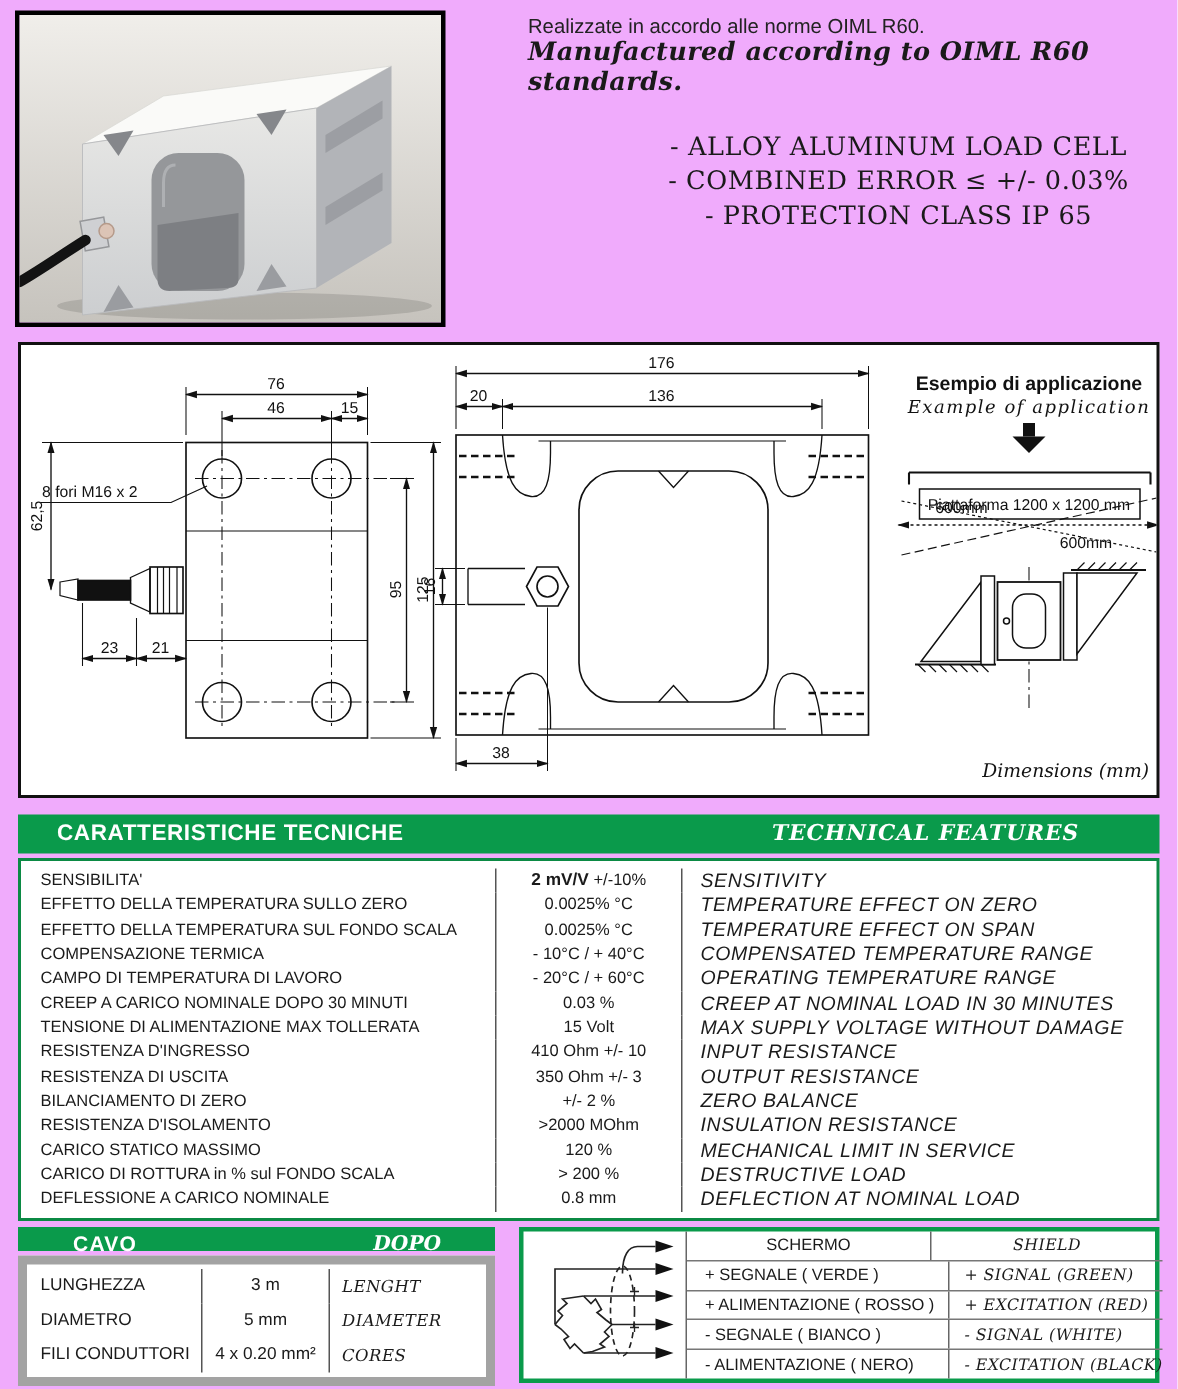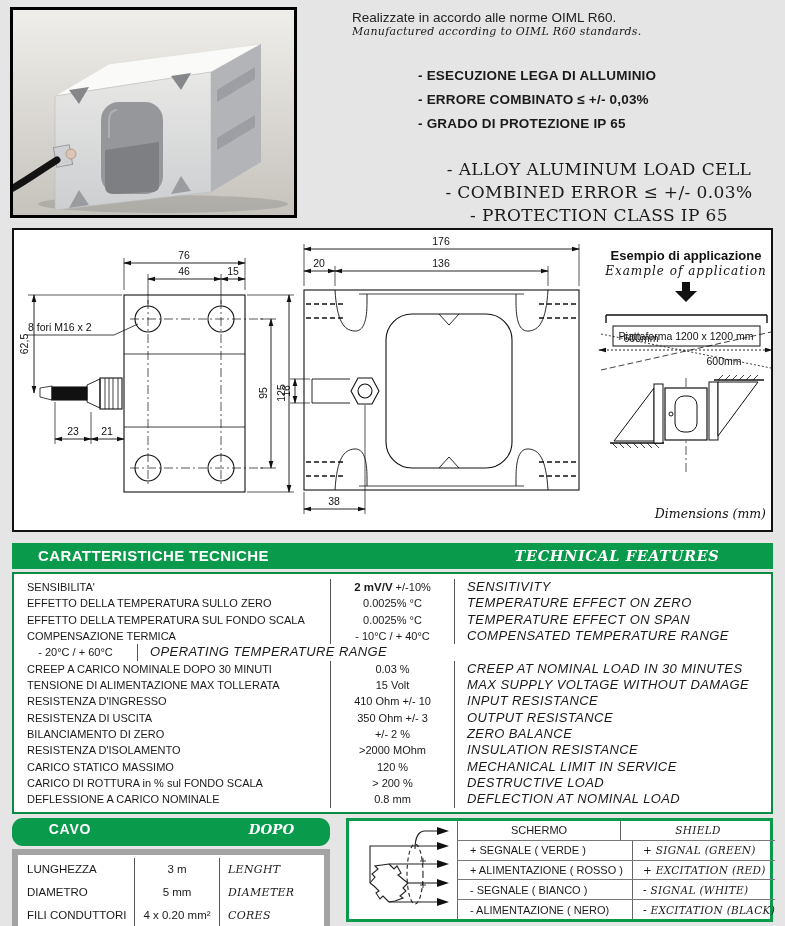--- a/index.html
+++ b/index.html
@@ -1,24 +1,24 @@
 <!DOCTYPE html>
 <html><head>
 <meta charset="utf-8">
 <style>
   html,body{margin:0;padding:0;background:#fff;}
-  #page{position:relative;width:785px;height:926px;background:#e5e5e5;overflow:hidden;
+  #page{position:relative;width:785px;height:926px;background:#f0abfc;overflow:hidden;
         font-family:"Liberation Sans",sans-serif;color:#1a1a1a;}
   .abs{position:absolute;}
   
   #photo-frame{left:10px;top:7px;width:287px;height:211px;border:3px solid #000;box-sizing:border-box;}
   
   #std-block{left:352px;top:10px;width:428px;}
   .std-it{font-size:13.5px;color:#222;}
-  .std-en{font-size:11px;font-family:"DejaVu Serif","Liberation Serif",serif;font-style:italic;letter-spacing:.3px;}
+  .std-en{font-size:17px;font-family:"DejaVu Serif","Liberation Serif",serif;font-style:italic;letter-spacing:.3px;font-weight:bold;}
   .bullets-it{margin:26px 0 0 66px;}
   .bullets-it div{font-size:13.5px;font-weight:bold;line-height:24px;letter-spacing:.2px;}
   .bullets-en{margin:22px 0 0 66px;}
   .bullets-en div{font-size:17px;font-family:"DejaVu Serif","Liberation Serif",serif;line-height:23px;letter-spacing:.4px;text-align:center;}
   
   #drawing-panel{left:12px;top:228px;width:761px;height:304px;border:2px solid #111;box-sizing:border-box;background:#fff;}
   
   .green-bar{background:#0a9a4b;color:#fff;position:relative;}
   #tech-section{left:12px;top:543px;width:761px;border-radius:13px;}
   #tech-header{height:26px;}
@@ -27,21 +27,21 @@
       font-family:"DejaVu Serif","Liberation Serif",serif;font-style:italic;letter-spacing:.6px;}
   #tech-body{margin-top:3px;border:2px solid #0b8a44;background:#fff;padding:5px 0 4px 0;}
   .trow{display:flex;height:16.35px;line-height:16.35px;font-size:11px;}
   .c-it{width:303px;padding-left:13px;border-right:1px solid #555;white-space:nowrap;overflow:hidden;}
   .c-v{width:123px;border-right:1px solid #555;text-align:center;white-space:nowrap;}
   .c-v b{font-size:11.5px;}
   .c-en{flex:1;padding-left:12px;font-family:Liberation Sans, sans-serif;font-style:italic;
         font-size:13px;letter-spacing:.4px;white-space:nowrap;overflow:hidden;}
   
   #cable-section{left:12px;top:818px;width:318px;}
-  #cable-header{height:28px;border-radius:11px;}
+  #cable-header{height:16px;}
   #cable-header .t-it{position:absolute;left:0;top:3px;width:116px;text-align:center;font-size:14px;font-weight:bold;letter-spacing:.8px;}
   #cable-header .t-en{position:absolute;left:201px;top:3px;width:117px;text-align:center;font-size:13.5px;font-weight:bold;
       font-family:"DejaVu Serif","Liberation Serif",serif;font-style:italic;}
   #cable-body{margin-top:3px;border:6px solid #a3a3a3;background:#fff;padding:3px 0;}
   .crow{display:flex;height:23px;line-height:23px;font-size:11.5px;}
   .cc-it{width:107px;padding-left:9px;border-right:1px solid #555;white-space:nowrap;}
   .cc-v{width:84px;border-right:1px solid #555;text-align:center;white-space:nowrap;}
   .cc-en{flex:1;padding-left:8px;font-family:"DejaVu Serif","Liberation Serif",serif;font-style:italic;font-size:11px;letter-spacing:.3px;}
   
   #wiring-section{left:346px;top:818px;width:427px;height:104px;border:3px solid #0a9a4b;box-sizing:border-box;
@@ -100,25 +100,20 @@
 
       <rect x="42" y="136" width="16" height="20" fill="#cfd0d3" stroke="#96979a" transform="rotate(-10 50 146)"></rect>
       <circle cx="58" cy="144" r="5" fill="#dcc4b6" stroke="#b59a8a"></circle>
       <path d="M44 150 C28 160 14 170 0 178" stroke="#131313" stroke-width="7" fill="none" stroke-linecap="round"></path>
     </svg>
   </div>
 
   <div class="abs" id="std-block">
     <div class="std-it">Realizzate in accordo alle norme OIML R60.</div>
     <div class="std-en">Manufactured according to OIML R60 standards.</div>
-    <div class="bullets-it">
-      <div>- ESECUZIONE LEGA DI ALLUMINIO</div>
-      <div>- ERRORE COMBINATO ≤ +/- 0,03%</div>
-      <div>- GRADO DI PROTEZIONE IP 65</div>
-    </div>
     <div class="bullets-en">
       <div>- ALLOY ALUMINUM LOAD CELL</div>
       <div>- COMBINED ERROR ≤ +/- 0.03%</div>
       <div>- PROTECTION CLASS IP 65</div>
     </div>
   </div>
 
   <div class="abs" id="drawing-panel">
     <svg width="757" height="300" viewBox="0 0 757 300">
       <defs>
@@ -265,20 +260,21 @@
           <div class="c-it">EFFETTO DELLA TEMPERATURA SUL FONDO SCALA</div>
           <div class="c-v"><span>0.0025% °C</span></div>
           <div class="c-en">TEMPERATURE EFFECT ON SPAN</div>
         </div>
       <div class="trow">
           <div class="c-it">COMPENSAZIONE TERMICA</div>
           <div class="c-v"><span>- 10°C / + 40°C</span></div>
           <div class="c-en">COMPENSATED TEMPERATURE RANGE</div>
         </div>
       <div class="trow">
+          <div class="c-it">CAMPO DI TEMPERATURA DI LAVORO</div>
           <div class="c-v"><span>- 20°C / + 60°C</span></div>
           <div class="c-en">OPERATING TEMPERATURE RANGE</div>
         </div>
       <div class="trow">
           <div class="c-it">CREEP A CARICO NOMINALE DOPO 30 MINUTI</div>
           <div class="c-v"><span>0.03 %</span></div>
           <div class="c-en">CREEP AT NOMINAL LOAD IN 30 MINUTES</div>
         </div>
       <div class="trow">
           <div class="c-it">TENSIONE DI ALIMENTAZIONE MAX TOLLERATA</div>

